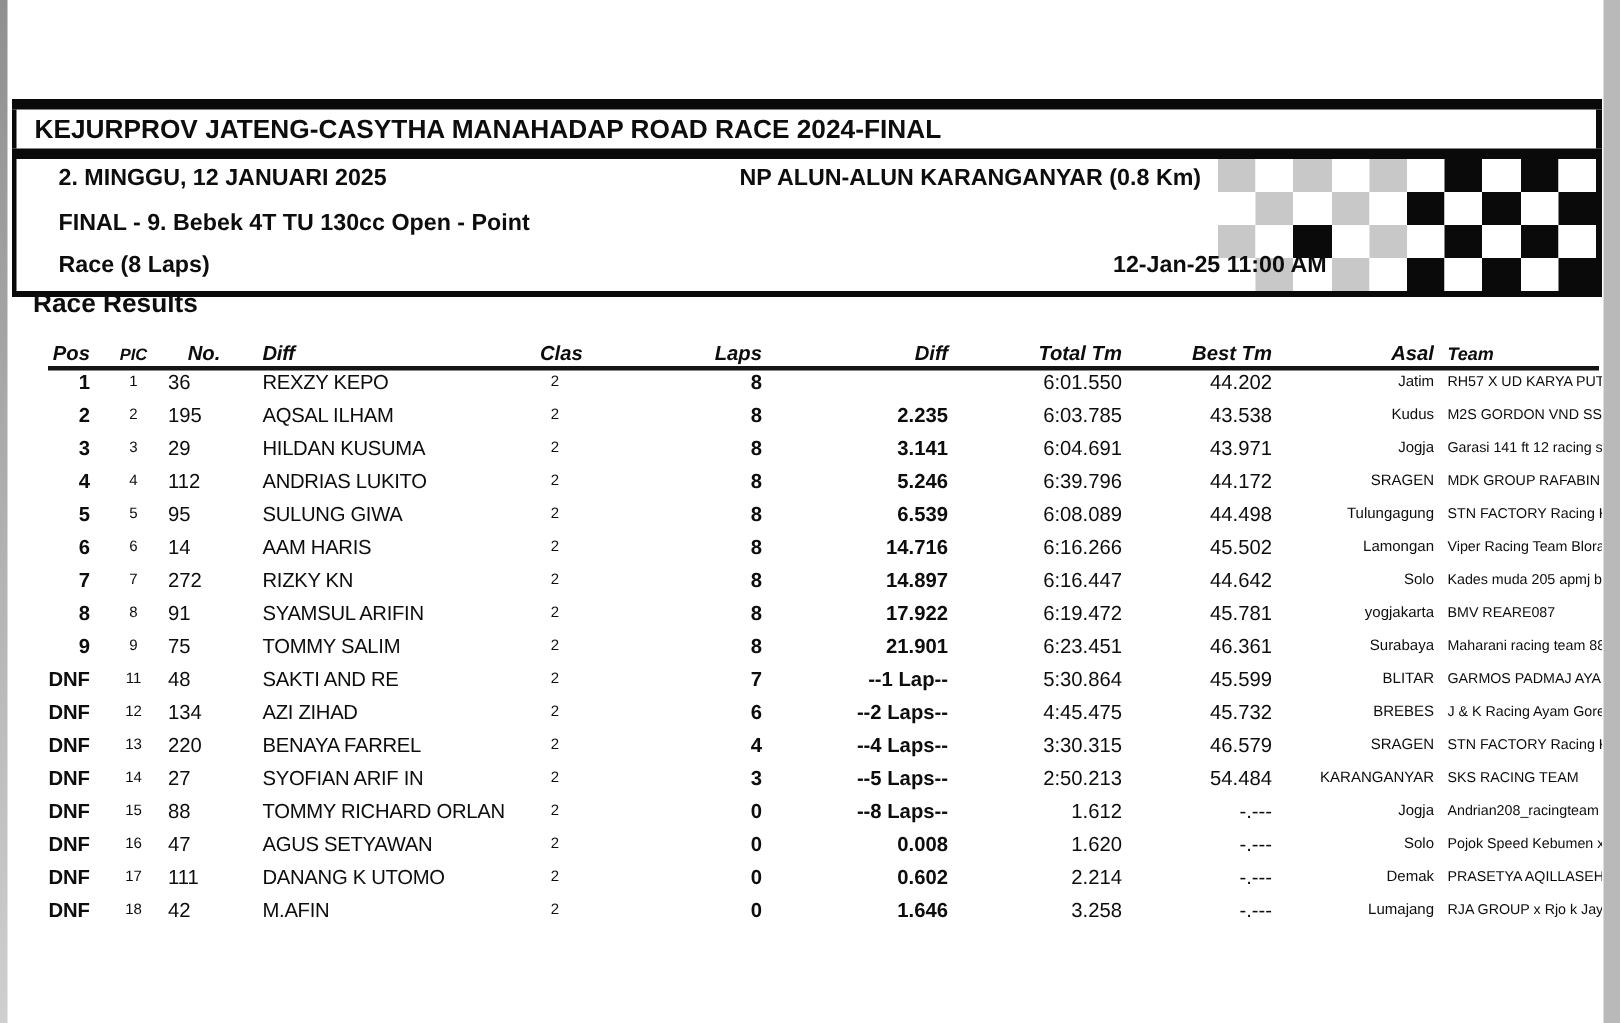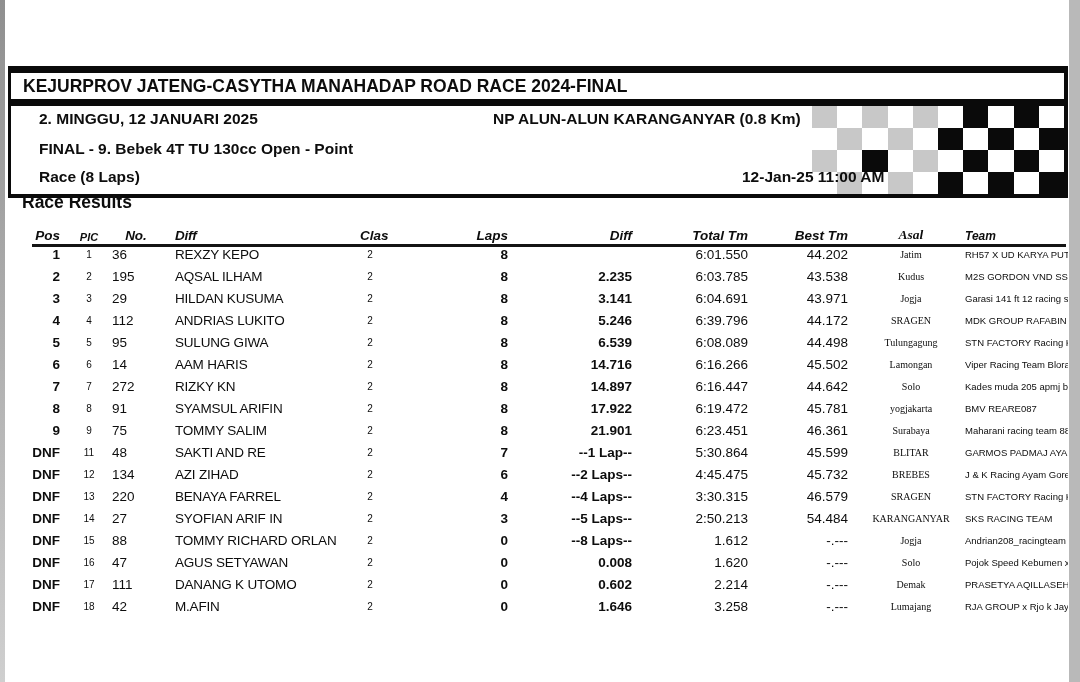--- a/index.html
+++ b/index.html
@@ -44,21 +44,21 @@
   .c-pic{text-align:center;font-size:10px;}
   th.c-pic{font-size:11px;}
   .c-no{padding-right:2px;}
   .c-name{text-align:left;padding-left:13px;letter-spacing:-0.2px;}
   .c-class{text-align:center;font-size:10px;}
   th.c-class{font-size:13.5px;text-align:left;padding-left:8px;}
   .c-laps{text-align:right;font-weight:bold;padding-right:2px;}
   .c-diff{text-align:right;font-weight:bold;padding-right:2px;}
   .c-total{text-align:right;padding-right:2px;}
   .c-best{text-align:right;padding-right:2px;}
-  .c-asal{text-align:center;padding-left:16px;font-size:10px;font-family:Liberation Serif, serif;}
+  .c-asal{text-align:right;padding-left:16px;font-size:10px;}
   th.c-asal{font-size:13.5px;font-style:italic;}
   .c-team{text-align:left;padding-left:9px;font-size:9.5px;}
   th.c-team{font-size:12px;}
 </style>
 </head>
 <body>
 
 <div class="edge-left"></div>
 <div class="edge-right"></div>
 

